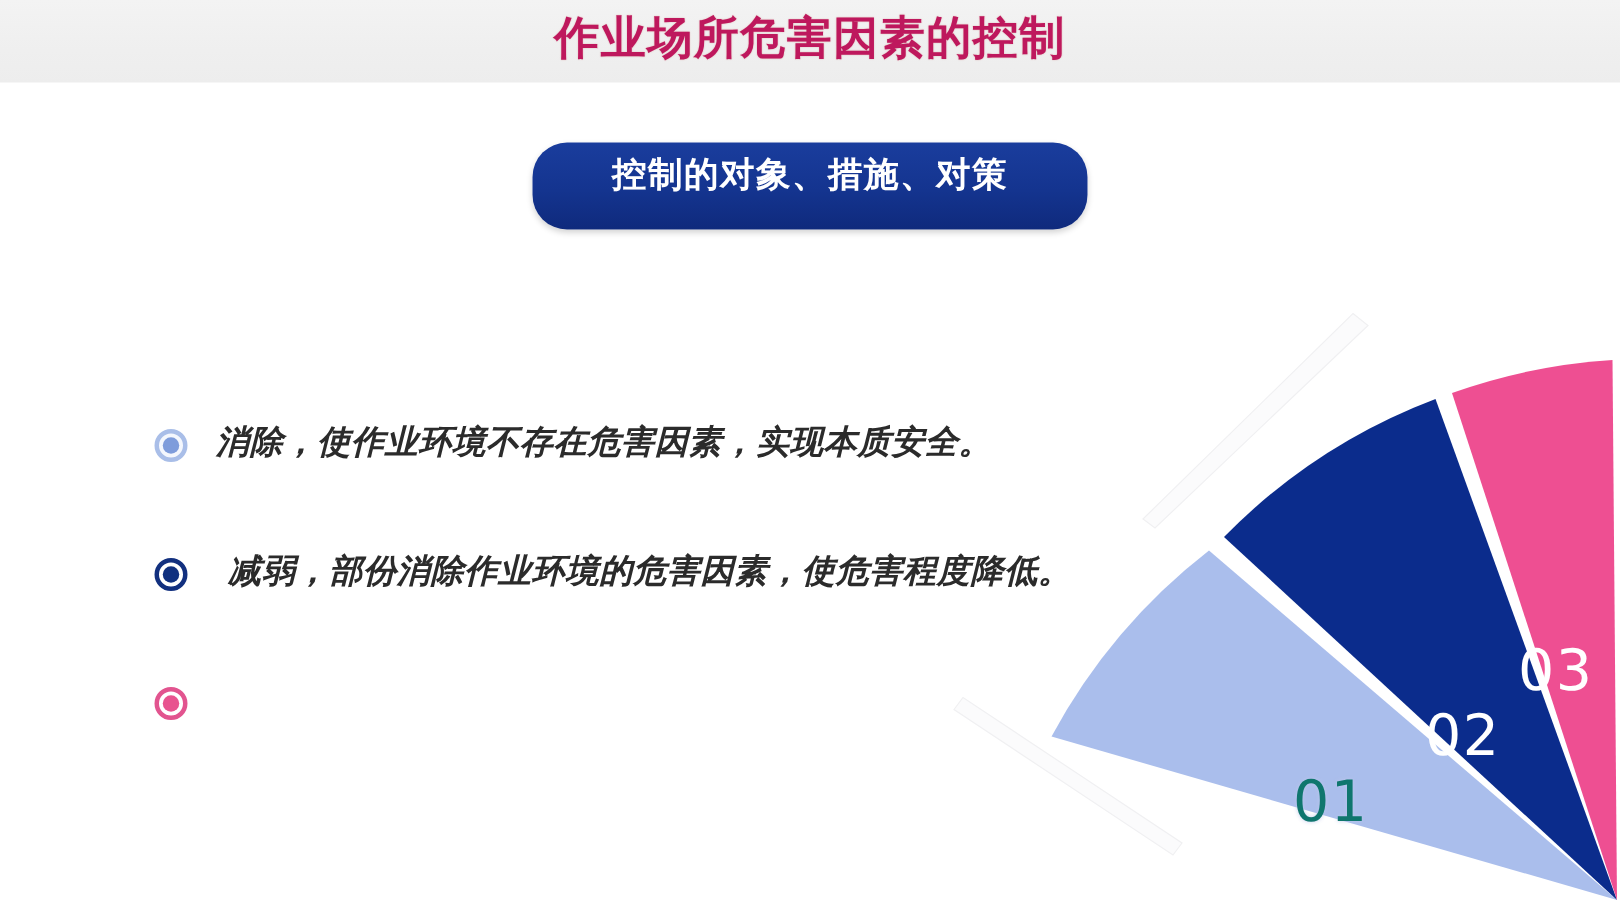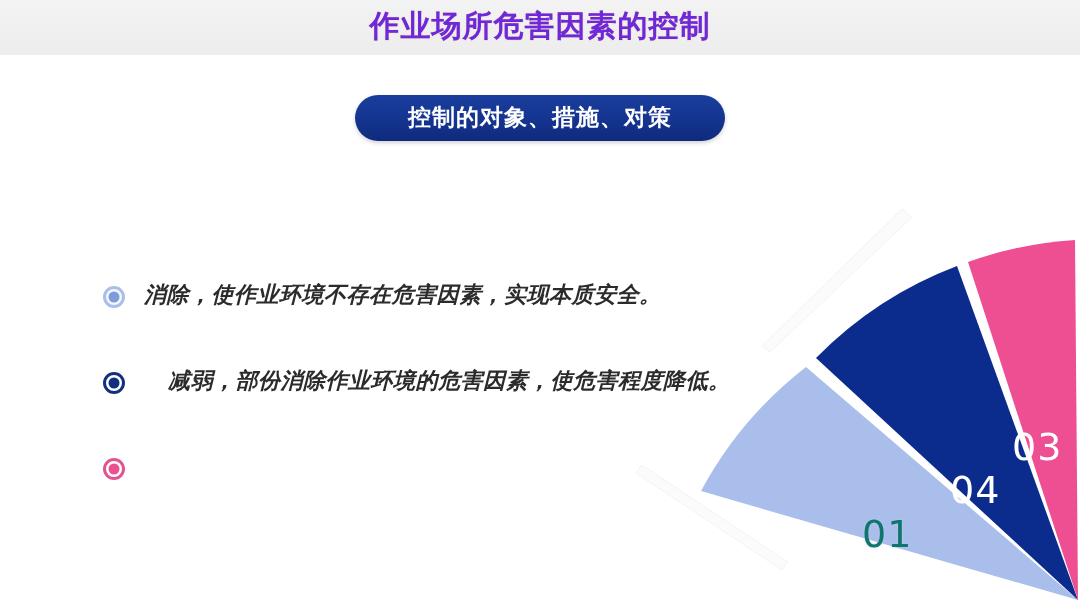--- a/index.html
+++ b/index.html
@@ -32,33 +32,33 @@
   .header-title {
     position: absolute;
     left: 0;
     top: 0;
     width: 1080px;
     height: 55px;
     line-height: 52px;
     text-align: center;
     font-size: 30px;
     font-weight: bold;
-    color: #6d28d9;
+    color: #be185d;
     letter-spacing: 1px;
     font-family: Liberation Sans, sans-serif;
     text-shadow: 0 0 1px rgba(180,20,20,0.35);
   }
 
   
   .subtitle-banner {
     position: absolute;
     left: 355px;
     top: 95px;
     width: 370px;
-    height: 46px;
+    height: 58px;
     border-radius: 23px;
     background: #14348f;
     background: linear-gradient(180deg, #1a3d9d 0%, #14348f 55%, #0f2a7c 100%);
     box-shadow: 0 2px 4px rgba(0,0,0,0.18);
   }
   .subtitle-text {
     position: absolute;
     left: 0;
     top: 0;
     width: 370px;
@@ -106,21 +106,21 @@
     position: absolute;
     left: 44px;
     top: 5px;
     font-size: 22px;
     font-weight: bold;
     color: #2b2b2b;
     letter-spacing: 0.5px;
     white-space: nowrap;
     font-family: "DejaVu Sans", "Liberation Sans", sans-serif;
   }
-  .bullet-row.r2 .bullet-text { left: 52px; margin-left: 16px; }
+  .bullet-row.r2 .bullet-text { left: 52px; }
   .bullet-row.r3 .bullet-text { left: 48px; }
 
   
   .fan-wrap {
     position: absolute;
     left: 620px;
     top: 170px;
     width: 460px;
     height: 438px;
     overflow: hidden;
@@ -197,16 +197,16 @@
 
       <path d="M 458 430 L 81 321 A 392 392 0 0 1 186 197 Z" fill="#aabeec"></path>
 
       <path d="M 458 430 L 196 188 A 392 392 0 0 1 337 96 Z" fill="#0b2c8c"></path>
 
       <path d="M 458 430 L 348 92 A 392 392 0 0 1 455 70 Z" fill="#ee4f92"></path>
     </svg>
   </div>
 
   <div class="fan-label l01">01</div>
-  <div class="fan-label l02">04</div>
+  <div class="fan-label l02">02</div>
   <div class="fan-label l03">03</div>
 
 </div>
 
 </body></html>

